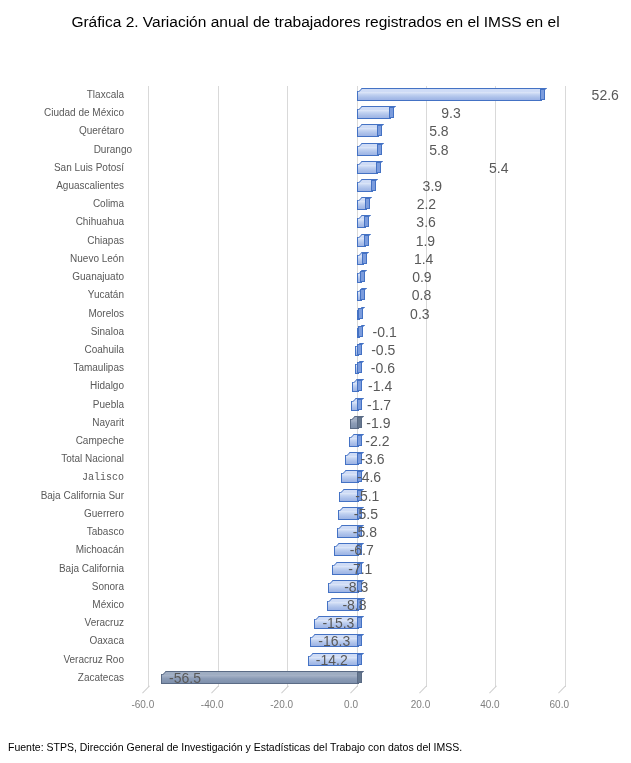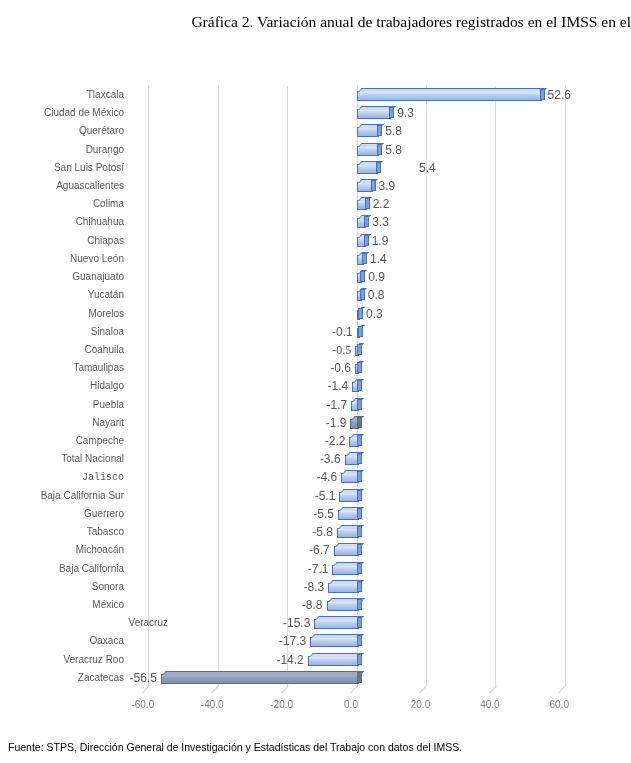--- a/index.html
+++ b/index.html
@@ -1,37 +1,37 @@
 <!DOCTYPE html>
 <html><head>
 <meta charset="utf-8">
 <style>
   html,body{margin:0;padding:0;background:#ffffff;}
   body{width:631px;height:763px;position:relative;font-family:"Liberation Sans",sans-serif;overflow:hidden;}
-  .title{position:absolute;top:10px;left:0;width:631px;text-align:right;color:#000;
-         font-size:15.5px;line-height:24px;font-weight:400;font-family:Liberation Serif, serif;}
+  .title{position:absolute;top:10px;left:0;width:631px;text-align:center;color:#000;
+         font-size:15.5px;line-height:24px;font-weight:400;}
   #chart{position:absolute;left:0;top:86px;width:631px;height:632px;}
   #plot{position:absolute;left:128px;top:0;width:472px;height:601px;}
   .gridline{position:absolute;top:0;width:1px;height:601px;background:#d9d9d9;}
   .diag-tick{position:absolute;width:10px;height:1px;background:#cfcfcf;transform:rotate(-45deg);}
   .x-tick{position:absolute;width:50px;text-align:center;font-size:10px;color:#7f7f7f;}
   .row-label{position:absolute;left:0;width:124px;text-align:right;font-size:10px;color:#595959;
              white-space:nowrap;line-height:12px;}
   .bar{position:absolute;height:8px;border:1px solid #4472c4;
        background:linear-gradient(180deg,#dfe8f9 0%,#bfd0f0 35%,#aabfe9 70%,#9db4e5 100%);}
   .bar::before{content:"";position:absolute;left:0;top:-4px;width:100%;height:3px;
        background:#cfdcf6;border:1px solid #4472c4;border-bottom:none;
        transform:skewX(-45deg);transform-origin:left bottom;}
   .bar::after{content:"";position:absolute;right:-4px;top:-3px;width:3px;height:9px;
        background:#7b9cdd;border:1px solid #4472c4;}
   .bar.gray{border-color:#5b6b85;
        background:linear-gradient(180deg,#a9b5c9 0%,#8c9cb6 45%,#7e90ac 100%);}
   .bar.gray::before{background:#9fadc2;border-color:#5b6b85;}
   .bar.gray::after{background:#66788f;border-color:#5b6b85;}
-  .val-label{position:absolute;font-size:12px;color:#595959;line-height:12px;white-space:nowrap;}
+  .val-label{position:absolute;font-size:14px;color:#595959;line-height:12px;white-space:nowrap;margin-left:44px;}
   .footer{position:absolute;top:741px;left:8px;width:620px;font-size:10.5px;color:#000;}
 </style>
 </head>
 <body>
 
 <div class="title">
   <div>Gráfica 2. Variación anual de trabajadores registrados en el IMSS en el</div>
 </div>
 
 <div id="chart">
@@ -91,44 +91,44 @@
     <div class="diag-tick" style="left: 487.882px; top: 603px;"></div>
     <div class="x-tick" style="left: 464.882px; top: 613px;">40.0</div>
     <div class="diag-tick" style="left: 557.294px; top: 603px;"></div>
     <div class="x-tick" style="left: 534.294px; top: 613px;">60.0</div>
     <div class="row-label" style="top: 3px;">Tlaxcala</div>
     <div class="val-label" style="top: 3px; left: 547.612px;">52.6</div>
     <div class="row-label" style="top: 21.2121px;">Ciudad de México</div>
     <div class="val-label" style="top: 21.2121px; left: 397.335px;">9.3</div>
     <div class="row-label" style="top: 39.4242px;">Querétaro</div>
     <div class="val-label" style="top: 39.4242px; left: 385.188px;">5.8</div>
-    <div class="row-label" style="top: 57.6364px;">Durango</div>
+    <div class="row-label" style="top: 57.6364px; margin-left: 8px;">Durango</div>
     <div class="val-label" style="top: 57.6364px; left: 385.188px;">5.8</div>
     <div class="row-label" style="top: 75.8485px;">San Luis Potosí</div>
-    <div class="val-label" style="top: 75.8485px; left: 377px; padding-left: 42px;">5.4</div>
+    <div class="val-label" style="top: 75.8485px; left: 403px; padding-left: 42px;">5.4</div>
     <div class="row-label" style="top: 94.0606px;">Aguascalientes</div>
     <div class="val-label" style="top: 94.0606px; left: 378.594px;">3.9</div>
     <div class="row-label" style="top: 112.273px;">Colima</div>
     <div class="val-label" style="top: 112.273px; left: 372.694px;">2.2</div>
     <div class="row-label" style="top: 130.485px;">Chihuahua</div>
-    <div class="val-label" style="top: 130.485px; left: 372.347px;">3.3</div>
+    <div class="val-label" style="top: 130.485px; left: 372.347px;">3.6</div>
     <div class="row-label" style="top: 148.697px;">Chiapas</div>
     <div class="val-label" style="top: 148.697px; left: 371.653px;">1.9</div>
     <div class="row-label" style="top: 166.909px;">Nuevo León</div>
     <div class="val-label" style="top: 166.909px; left: 369.918px;">1.4</div>
     <div class="row-label" style="top: 185.121px;">Guanajuato</div>
     <div class="val-label" style="top: 185.121px; left: 368.182px;">0.9</div>
     <div class="row-label" style="top: 203.333px;">Yucatán</div>
     <div class="val-label" style="top: 203.333px; left: 367.835px;">0.8</div>
     <div class="row-label" style="top: 221.545px;">Morelos</div>
     <div class="val-label" style="top: 221.545px; left: 366.1px;">0.3</div>
     <div class="row-label" style="top: 239.758px;">Sinaloa</div>
     <div class="val-label" style="top: 239.758px; left: 302.712px; width: 50px; text-align: right;">-0.1</div>
     <div class="row-label" style="top: 257.97px;">Coahuila</div>
-    <div class="val-label" style="top: 257.97px; left: 301.324px; width: 50px; text-align: right; font-family: Liberation Serif, serif;">-0.5</div>
+    <div class="val-label" style="top: 257.97px; left: 301.324px; width: 50px; text-align: right;">-0.5</div>
     <div class="row-label" style="top: 276.182px;">Tamaulipas</div>
     <div class="val-label" style="top: 276.182px; left: 300.976px; width: 50px; text-align: right;">-0.6</div>
     <div class="row-label" style="top: 294.394px;">Hidalgo</div>
     <div class="val-label" style="top: 294.394px; left: 298.2px; width: 50px; text-align: right;">-1.4</div>
     <div class="row-label" style="top: 312.606px;">Puebla</div>
     <div class="val-label" style="top: 312.606px; left: 297.159px; width: 50px; text-align: right;">-1.7</div>
     <div class="row-label" style="top: 330.818px;">Nayarit</div>
     <div class="val-label" style="top: 330.818px; left: 296.465px; width: 50px; text-align: right;">-1.9</div>
     <div class="row-label" style="top: 349.03px;">Campeche</div>
     <div class="val-label" style="top: 349.03px; left: 295.424px; width: 50px; text-align: right;">-2.2</div>
@@ -143,23 +143,23 @@
     <div class="row-label" style="top: 440.091px;">Tabasco</div>
     <div class="val-label" style="top: 440.091px; left: 282.929px; width: 50px; text-align: right;">-5.8</div>
     <div class="row-label" style="top: 458.303px;">Michoacán</div>
     <div class="val-label" style="top: 458.303px; left: 279.806px; width: 50px; text-align: right;">-6.7</div>
     <div class="row-label" style="top: 476.515px;">Baja California</div>
     <div class="val-label" style="top: 476.515px; left: 278.418px; width: 50px; text-align: right;">-7.1</div>
     <div class="row-label" style="top: 494.727px;">Sonora</div>
     <div class="val-label" style="top: 494.727px; left: 274.253px; width: 50px; text-align: right;">-8.3</div>
     <div class="row-label" style="top: 512.939px;">México</div>
     <div class="val-label" style="top: 512.939px; left: 272.518px; width: 50px; text-align: right;">-8.8</div>
-    <div class="row-label" style="top: 531.152px; padding-left: 44px;">Veracruz</div>
+    <div class="row-label" style="top: 531.152px;">Veracruz</div>
     <div class="val-label" style="top: 531.152px; left: 260.371px; width: 50px; text-align: right;">-15.3</div>
     <div class="row-label" style="top: 549.364px;">Oaxaca</div>
-    <div class="val-label" style="top: 549.364px; left: 256.206px; width: 50px; text-align: right;">-17.3</div>
+    <div class="val-label" style="top: 549.364px; left: 256.206px; width: 50px; text-align: right;">-16.3</div>
     <div class="row-label" style="top: 567.576px;">Veracruz Roo</div>
     <div class="val-label" style="top: 567.576px; left: 253.776px; width: 50px; text-align: right;">-14.2</div>
     <div class="row-label" style="top: 585.788px;">Zacatecas</div>
     <div class="val-label" style="top: 585.788px; left: 106.971px; width: 50px; text-align: right;">-56.5</div>
   </div>
 
 <div class="footer">Fuente: STPS, Dirección General de Investigación y Estadísticas del Trabajo con datos del IMSS.</div>
 
 </body></html>

